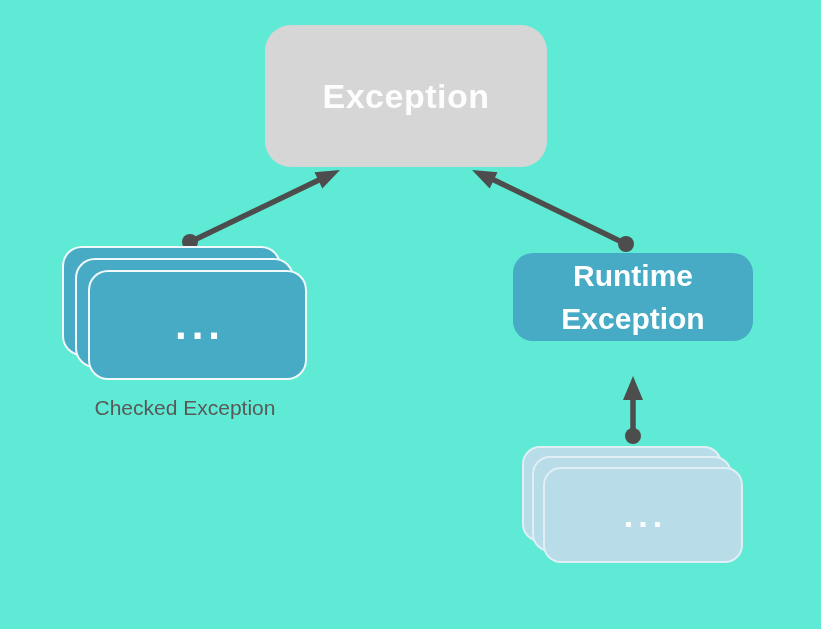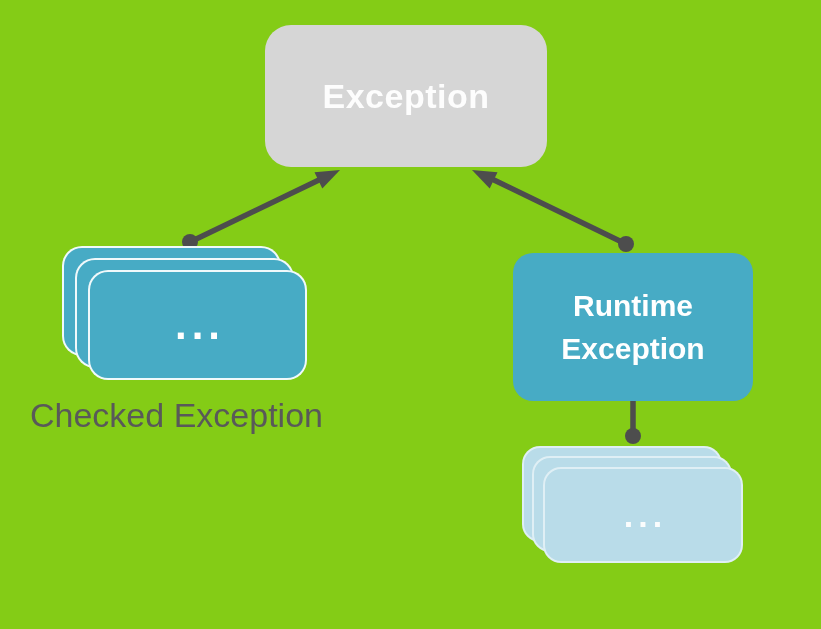--- a/index.html
+++ b/index.html
@@ -4,21 +4,21 @@
 <style>
   html, body {
     margin: 0;
     padding: 0;
     font-family: "Liberation Sans", "DejaVu Sans", sans-serif;
   }
   .canvas {
     position: relative;
     width: 821px;
     height: 629px;
-    background: #84cc16;
+    background: #5eead4;
     overflow: hidden;
   }
   .arrows {
     position: absolute;
     left: 0; top: 0;
     width: 821px; height: 629px;
     pointer-events: none;
   }
 
   
@@ -74,39 +74,40 @@
     letter-spacing: 5px;
     text-indent: 5px;
   }
   .stack-checked .dots   { font-size: 42px; }
   .stack-unchecked .dots { font-size: 34px; opacity: 0.95; }
 
   
   .node-runtime {
     position: absolute;
     left: 513px; top: 253px;
-    width: 240px; height: 148px;
+    width: 240px; height: 88px;
     background: #47ABC5;
     border-radius: 20px;
     display: flex;
     flex-direction: column;
     align-items: center;
     justify-content: center;
     color: #FFFFFF;
     font-size: 30px;
     font-weight: bold;
     line-height: 43px;
     text-align: center;
   }
 
   
   .caption {
     position: absolute;
     color: #595959;
-    font-size: 34px;
+    font-size: 21px;
+    text-align: center;
     white-space: nowrap;
   }
   .caption-checked   { left: 30px;  top: 396px; width: 310px; }
   .caption-unchecked { left: 480px; top: 581px; width: 310px; }
 </style>
 </head>
 <body>
 
 <div class="canvas">
 

